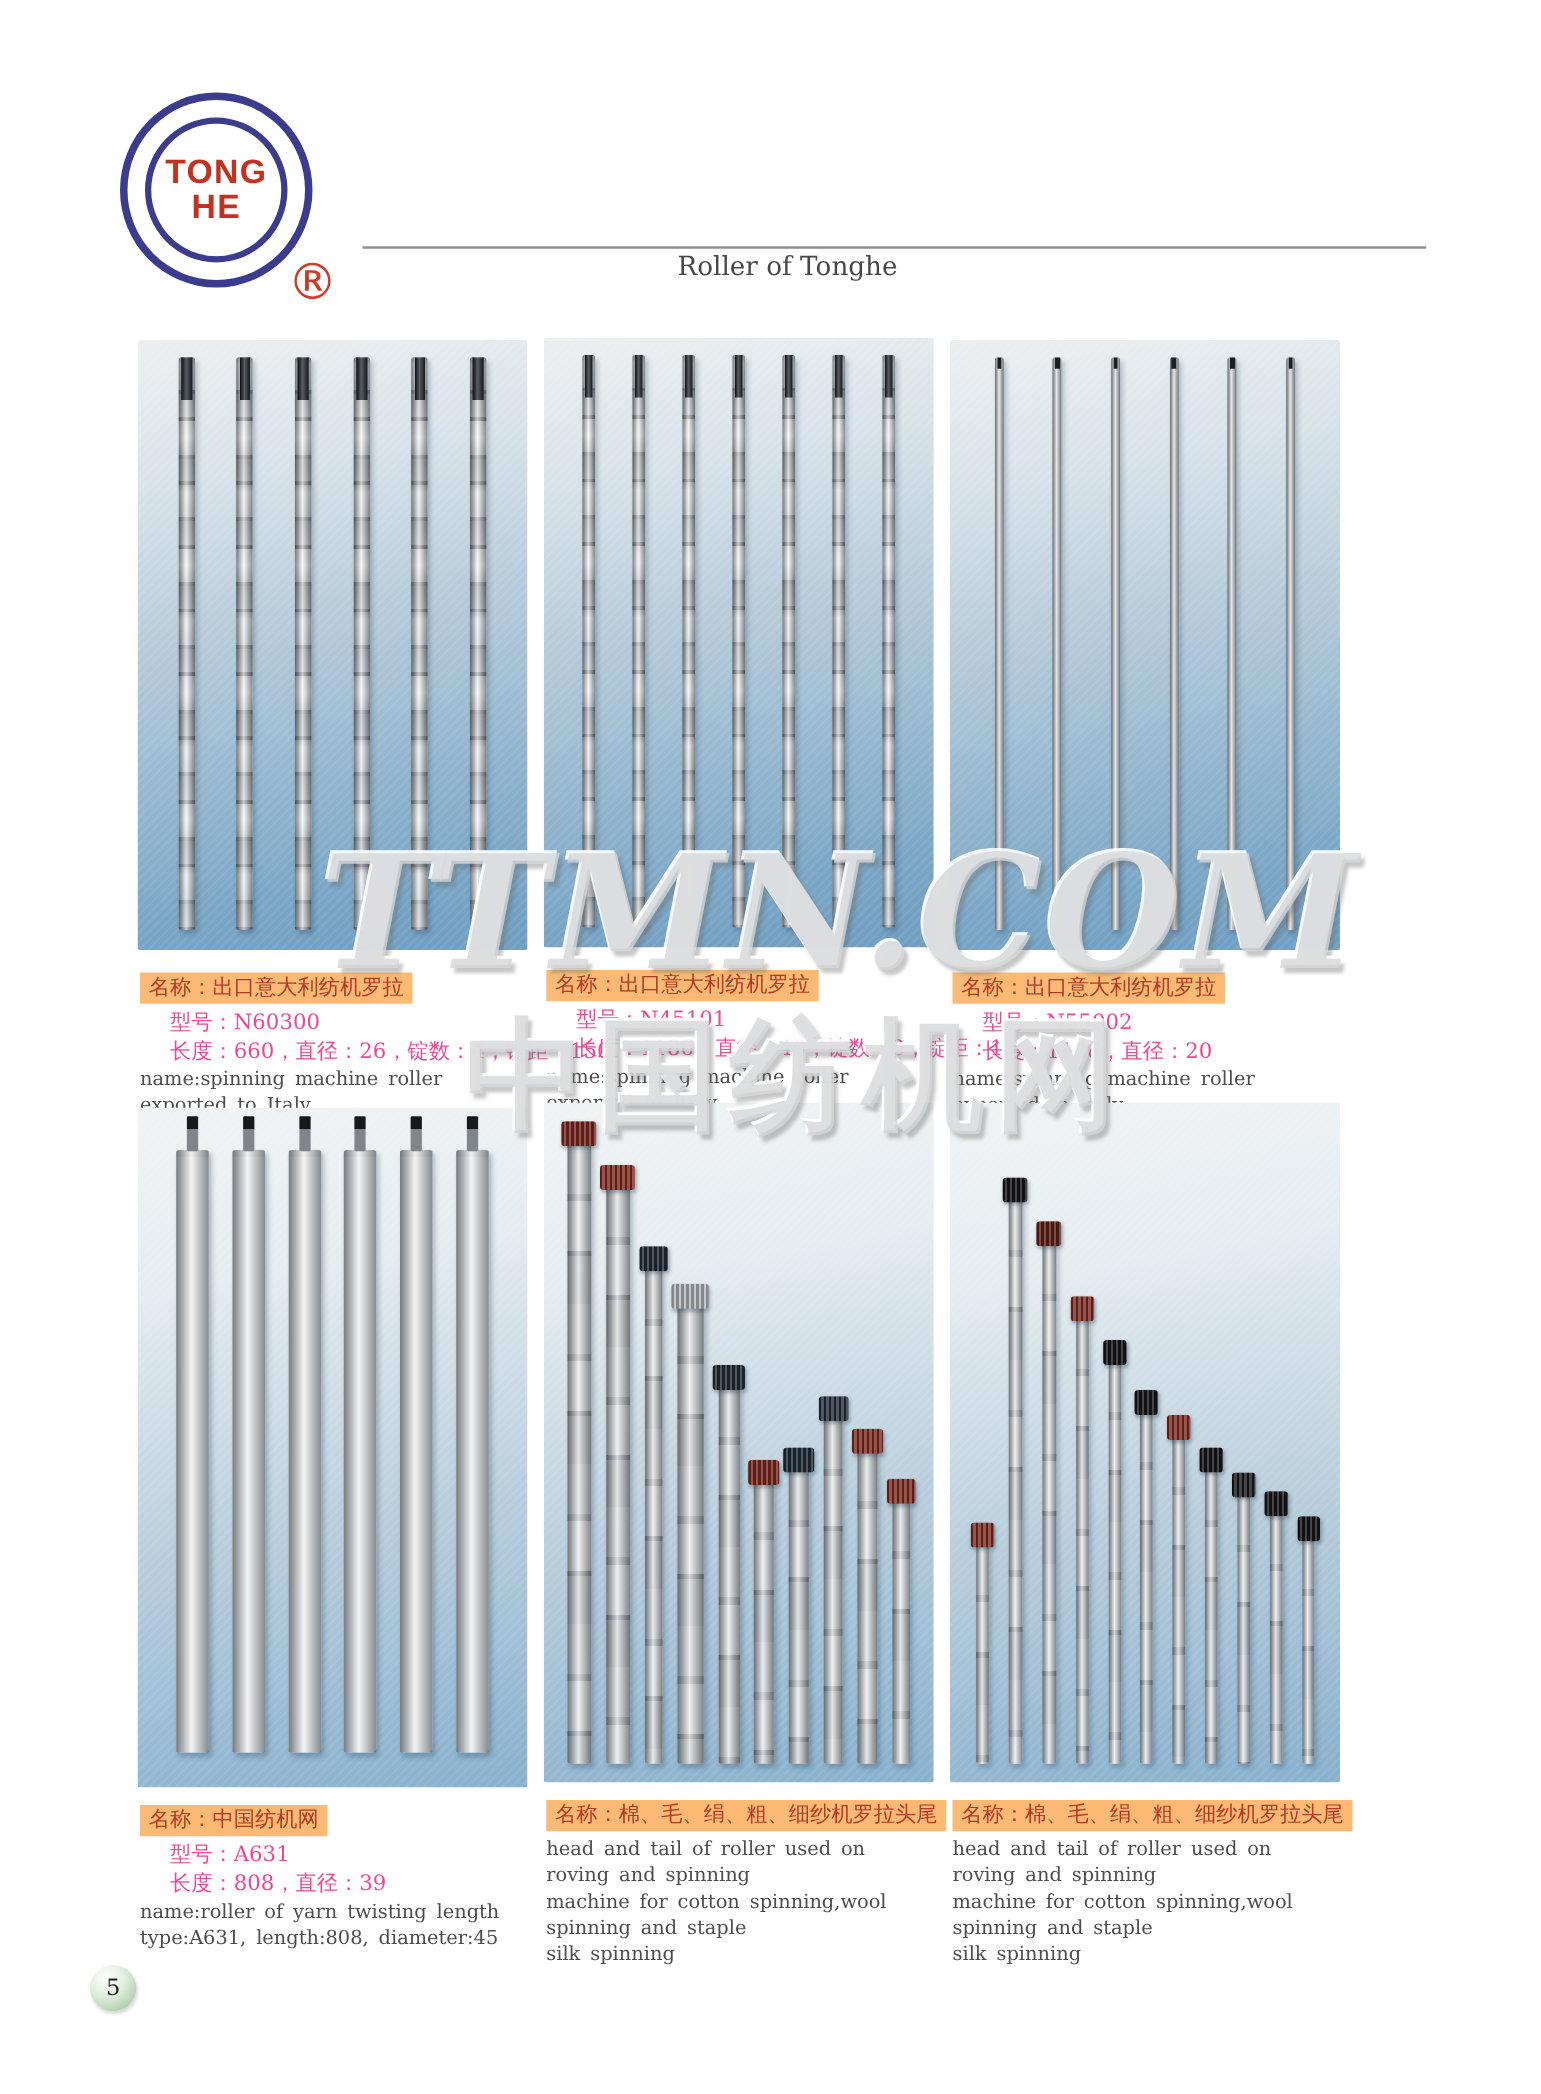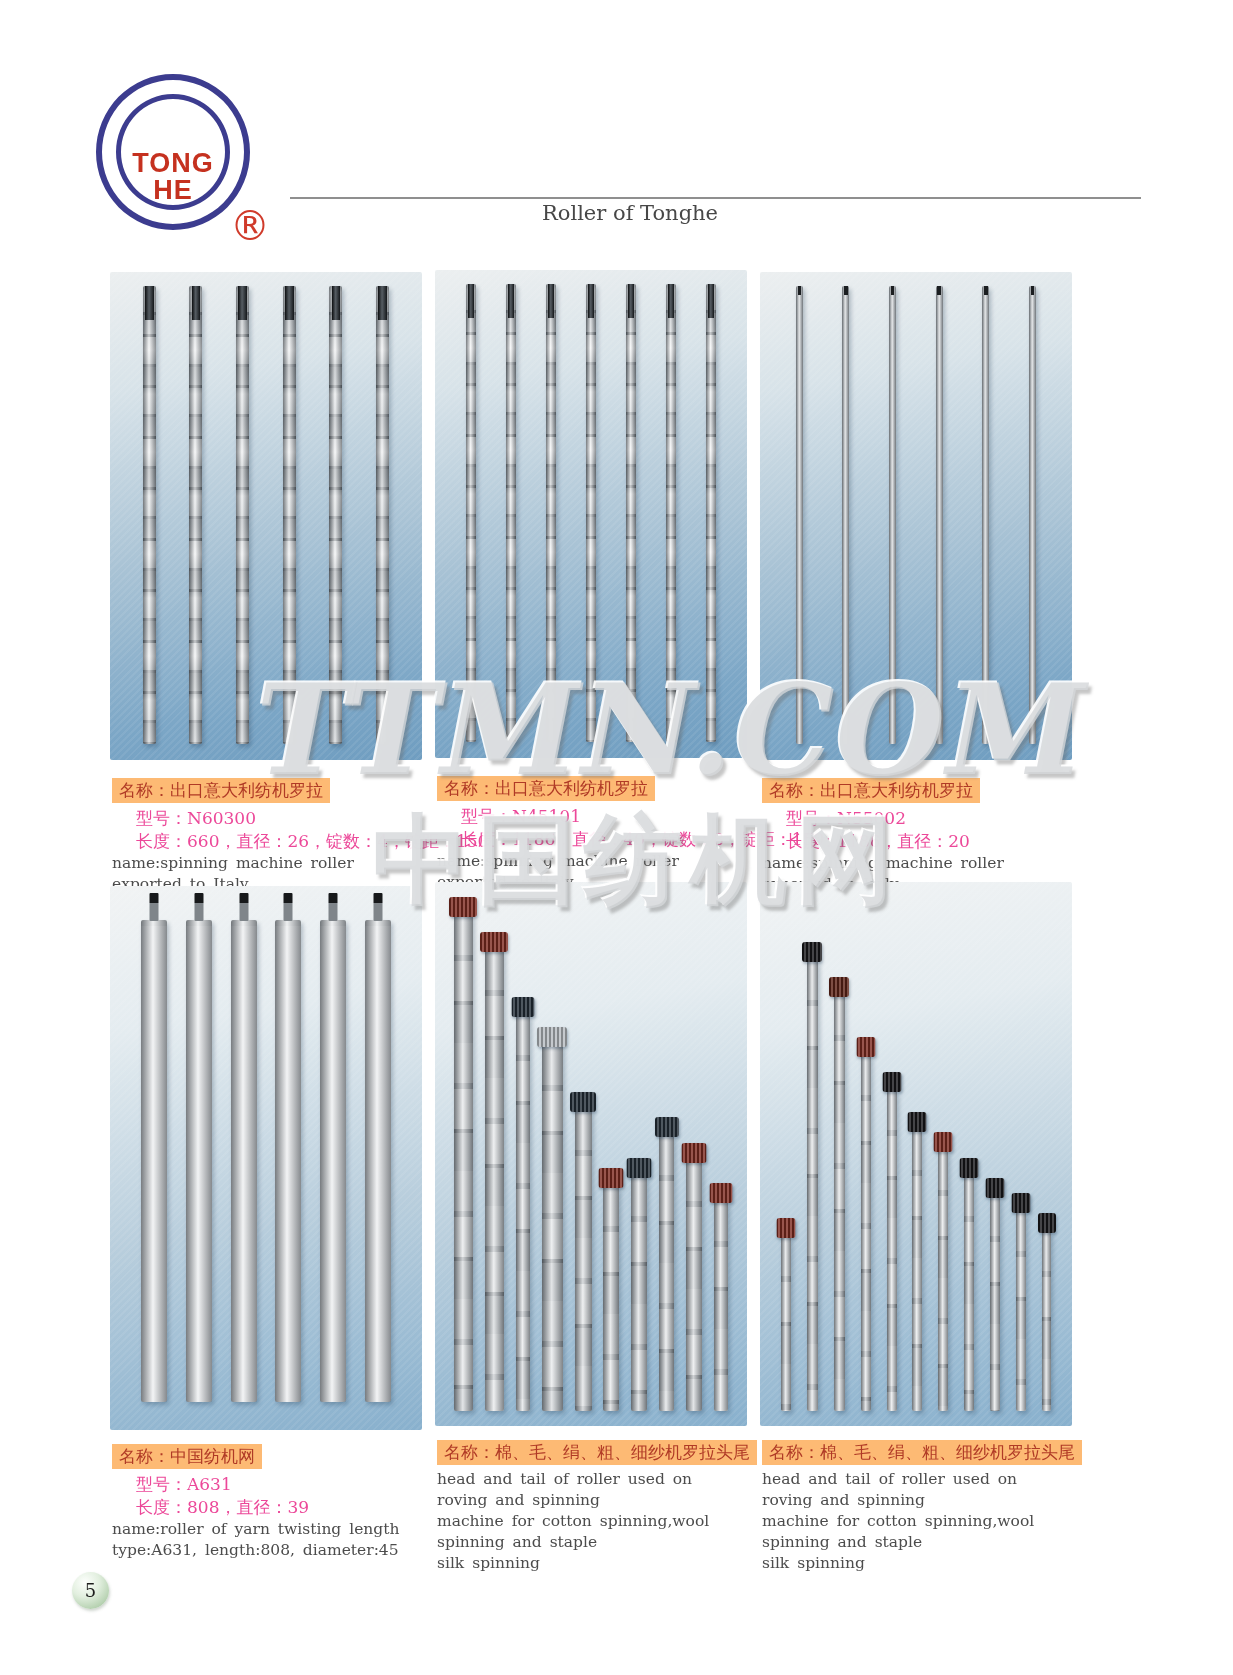--- a/index.html
+++ b/index.html
@@ -11,21 +11,21 @@
   }
 
   
   .logo { position:absolute; left:96px; top:74px; width:176px; height:172px; z-index:3; }
   .logo-outer {
     width:154px; height:156px; border:6px solid #3c3c8f; border-radius:50%;
     display:flex; align-items:center; justify-content:center;
   }
   .logo-inner {
     width:114px; height:116px; border:5px solid #3c3c8f; border-radius:50%;
-    display:flex; flex-direction:column; align-items:center; justify-content:flex-end;
+    display:flex; flex-direction:column; align-items:center; justify-content:center;
     color:#c5311f; font-family:"Liberation Sans","DejaVu Sans",sans-serif;
     font-weight:bold; font-size:27px; line-height:1.02; letter-spacing:1px;
   }
   .logo-reg { position:absolute; right:2px; bottom:0px; color:#d03a2a; font-size:40px; line-height:1; font-family:"DejaVu Sans",sans-serif; }
 
   .title-cn {
     position:absolute; left:290px; top:84px; z-index:3;
     font-size:66px; font-weight:bold; color:#c5311f; letter-spacing:26px; white-space:nowrap;
   }
   .title-line { position:absolute; left:290px; top:197px; width:851px; height:2px; background:#8f8f8f; z-index:3; }

